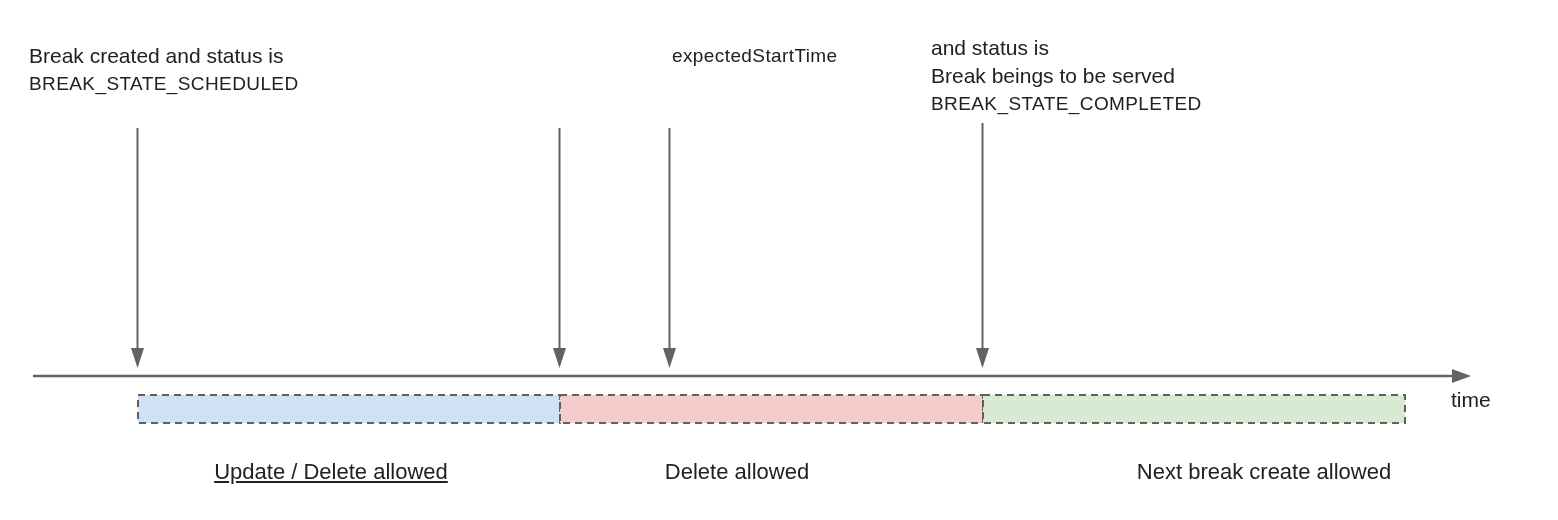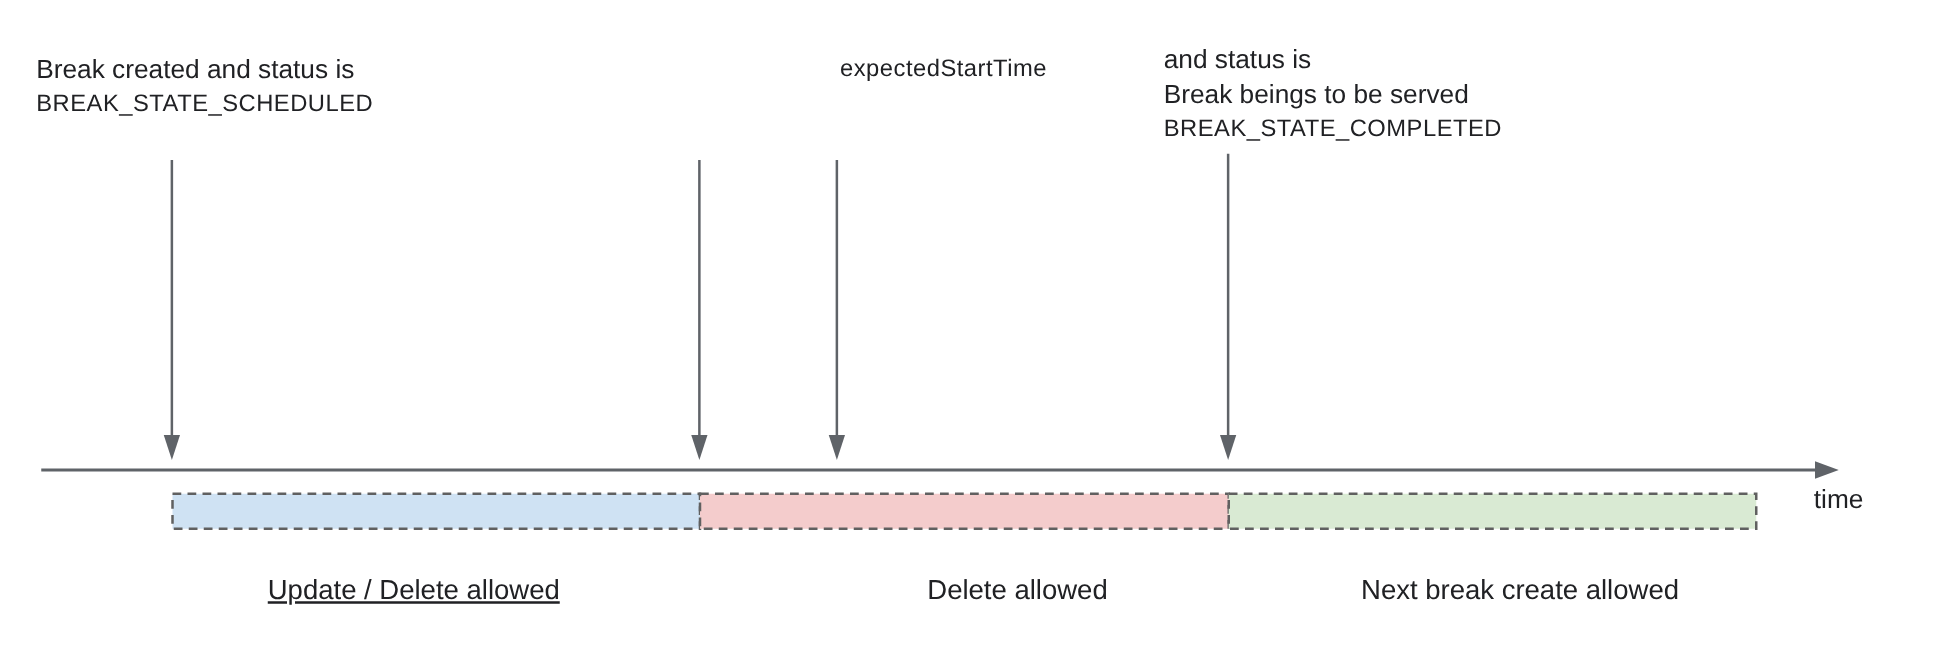--- a/index.html
+++ b/index.html
@@ -107,16 +107,16 @@
     </g>
 
     <rect class="segment-rect" x="138" y="395" width="422" height="28" fill="#cfe2f3"></rect>
     <rect class="segment-rect" x="560" y="395" width="423" height="28" fill="#f4cccc"></rect>
     <rect class="segment-rect" x="983" y="395" width="422" height="28" fill="#d9ead3"></rect>
   </svg>
 
   <div class="axis-label" style="left:1451px; top:365px;margin-top:24px;">time</div>
 
   <div class="segment-label" style="left:331px;text-decoration:underline;">Update / Delete allowed</div>
-  <div class="segment-label" style="left:814px;text-align:center;">Delete allowed</div>
-  <div class="segment-label" style="left:1216px;text-align:center;">Next break create allowed</div>
+  <div class="segment-label" style="left:737px;text-align:center;">Delete allowed</div>
+  <div class="segment-label" style="left:1264px;text-align:center;">Next break create allowed</div>
 
 </div>
 
 </body></html>

